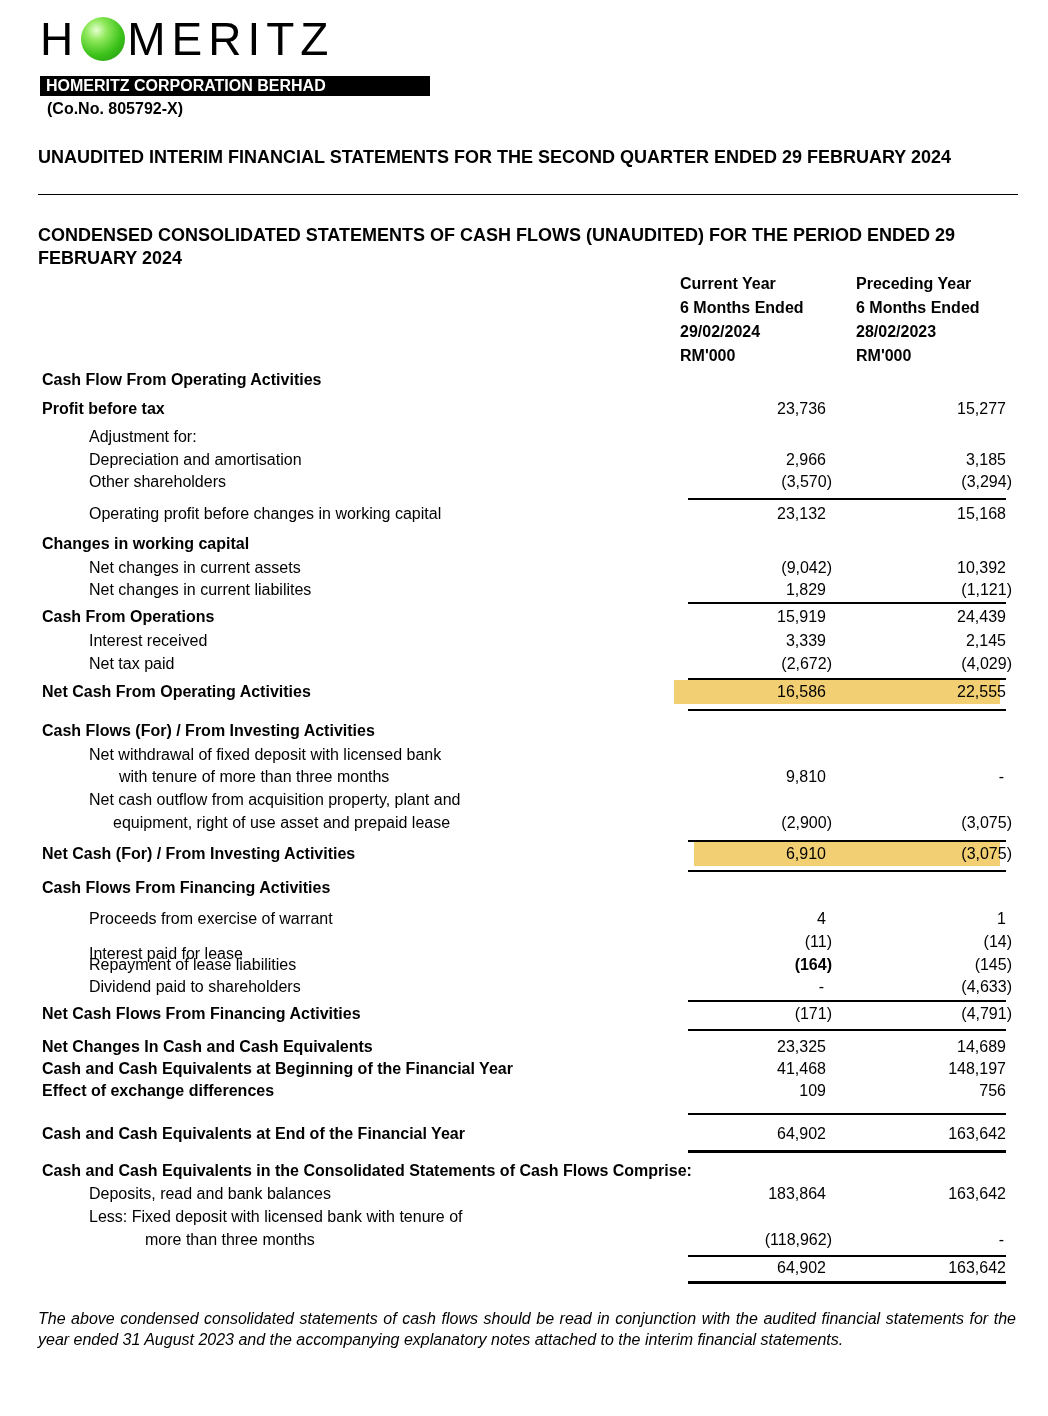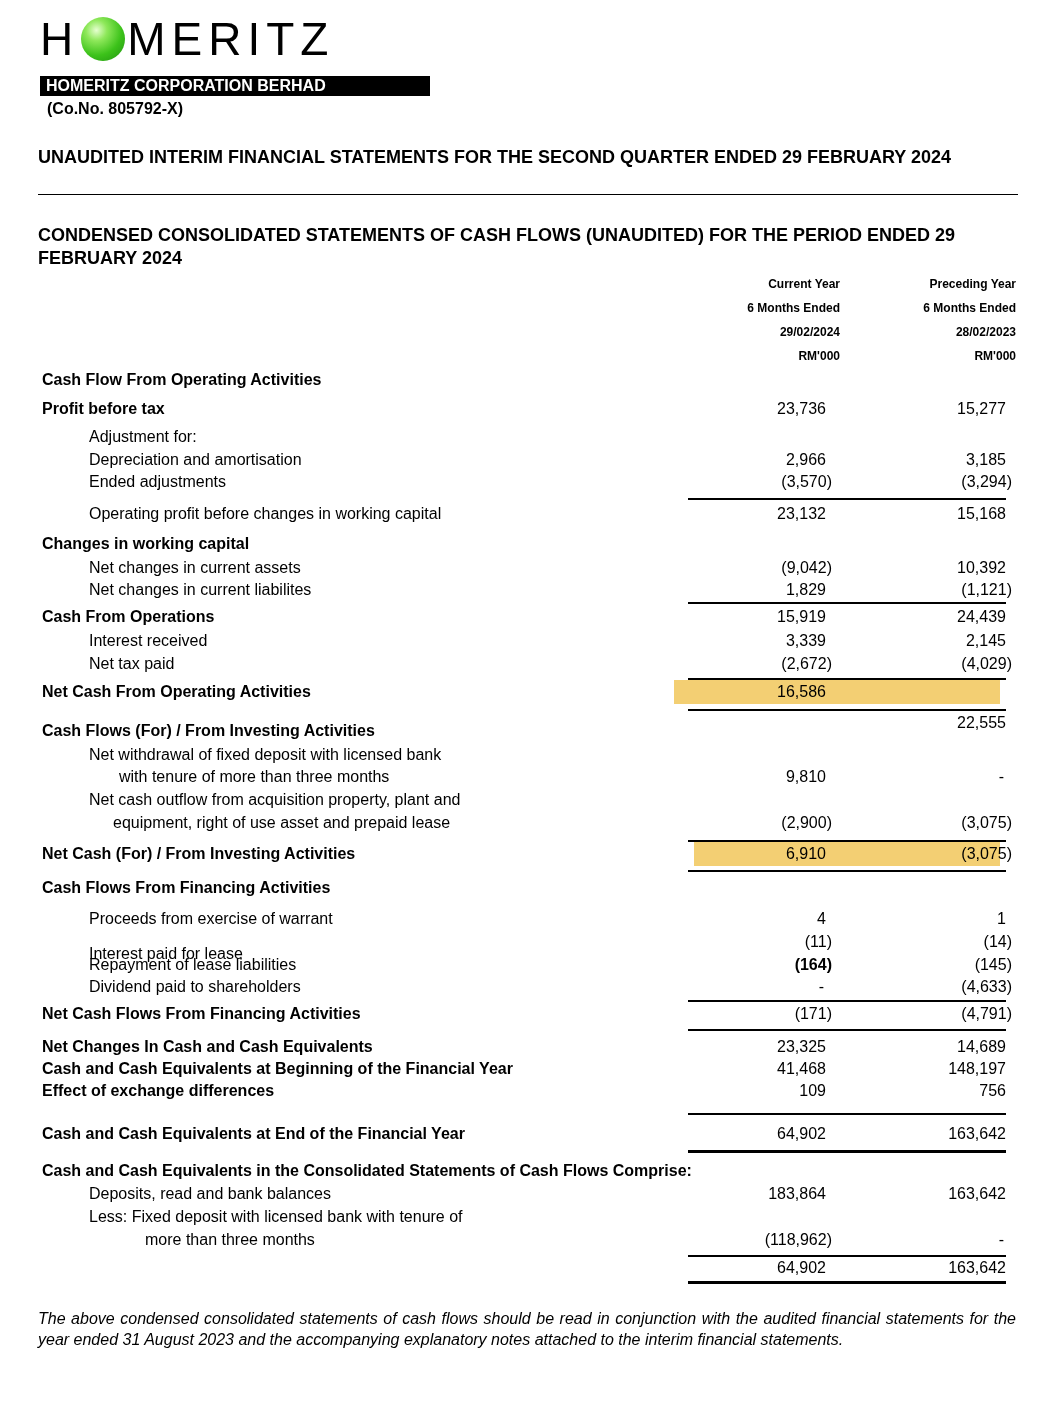--- a/index.html
+++ b/index.html
@@ -10,21 +10,21 @@
   .logo-letter { font-size: 46px; letter-spacing: 6px; font-weight: normal; line-height: 50px; }
   .logo-ball { width: 44px; height: 44px; border-radius: 50%; margin: 0 2px 0 2px;
                background: radial-gradient(circle at 35% 30%, #e6ffd0 0%, #8ee85a 25%, #3cc21a 60%, #1f8f10 100%); }
   .corp-bar { left: 40px; top: 76px; width: 390px; height: 20px; background: #000; color: #fff;
               font-weight: bold; font-size: 16px; line-height: 20px; padding-left: 6px; box-sizing: border-box; }
   .co-no { left: 47px; top: 100px; font-weight: bold; font-size: 16px; }
   .main-title { left: 38px; top: 146px; width: 960px; font-weight: bold; font-size: 18px; line-height: 23px; }
   .title-rule { left: 38px; top: 194px; width: 980px; height: 1px; background: #000; }
   .sub-title { left: 38px; top: 224px; width: 990px; font-weight: bold; font-size: 18px; line-height: 23px; }
 
-  .col-head { top: 272px; width: 160px; text-align: right; font-weight: bold; font-size: 12px; line-height: 24px; }
+  .col-head { top: 272px; width: 160px; text-align: left; font-weight: bold; font-size: 16px; line-height: 24px; }
 
   .row-label { font-size: 16px; line-height: 22px; white-space: nowrap; }
   .row-label.b { font-weight: bold; }
   .num { font-size: 16px; line-height: 22px; text-align: right; width: 140px; }
   .c1 { left: 686px; }
   .c2 { left: 866px; }
   .rule { height: 2px; background: #000; }
   .r2 { left: 688px; width: 318px; }
   .hl { background: #f3cf73; height: 24px; }
   .note { left: 38px; top: 1308px; width: 978px; font-style: italic; font-size: 16px; line-height: 21px; text-align: justify; }
@@ -65,21 +65,21 @@
 <div class="abs row-label b" style="left:42px; top:398px;">Profit before tax</div>
 <div class="abs num c1" style="top:398px;">23,736</div>
 <div class="abs num c2" style="top:398px;">15,277</div>
 
 <div class="abs row-label" style="left:89px; top:426px;text-align:right;">Adjustment for:</div>
 
 <div class="abs row-label" style="left:89px; top:449px;">Depreciation and amortisation</div>
 <div class="abs num c1" style="top:449px;">2,966</div>
 <div class="abs num c2" style="top:449px;">3,185</div>
 
-<div class="abs row-label" style="left:89px; top:471px;">Ended adjustments</div>
+<div class="abs row-label" style="left:89px; top:471px;">Other shareholders</div>
 <div class="abs num c1" style="top:471px; left:692px;">(3,570)</div>
 <div class="abs num c2" style="top:471px; left:872px;">(3,294)</div>
 
 <div class="abs rule r2" style="top:498px;"></div>
 
 <div class="abs row-label" style="left:89px; top:503px;">Operating profit before changes in working capital</div>
 <div class="abs num c1" style="top:503px;">23,132</div>
 <div class="abs num c2" style="top:503px;">15,168</div>
 
 <div class="abs row-label b" style="left:42px; top:533px;">Changes in working capital</div>
@@ -103,21 +103,21 @@
 <div class="abs num c2" style="top:630px;">2,145</div>
 
 <div class="abs row-label" style="left:89px; top:653px;">Net tax paid</div>
 <div class="abs num c1" style="top:653px; left:692px;">(2,672)</div>
 <div class="abs num c2" style="top:653px; left:872px;">(4,029)</div>
 
 <div class="abs rule r2" style="top:678px;"></div>
 
 <div class="abs row-label b" style="left:42px; top:681px;">Net Cash From Operating Activities</div>
 <div class="abs num c1" style="top:681px;">16,586</div>
-<div class="abs num c2" style="top:712px;text-align:right;">22,555</div>
+<div class="abs num c2" style="top:681px;text-align:right;">22,555</div>
 
 <div class="abs rule r2" style="top:709px;"></div>
 
 <div class="abs row-label b" style="left:42px; top:720px;">Cash Flows (For) / From Investing Activities</div>
 
 <div class="abs row-label" style="left:89px; top:744px;">Net  withdrawal of fixed deposit with licensed bank</div>
 <div class="abs row-label" style="left:119px; top:766px;">with tenure of more than three months</div>
 <div class="abs num c1" style="top:766px;">9,810</div>
 <div class="abs num c2" style="top:766px; left:864px;">-</div>
 

